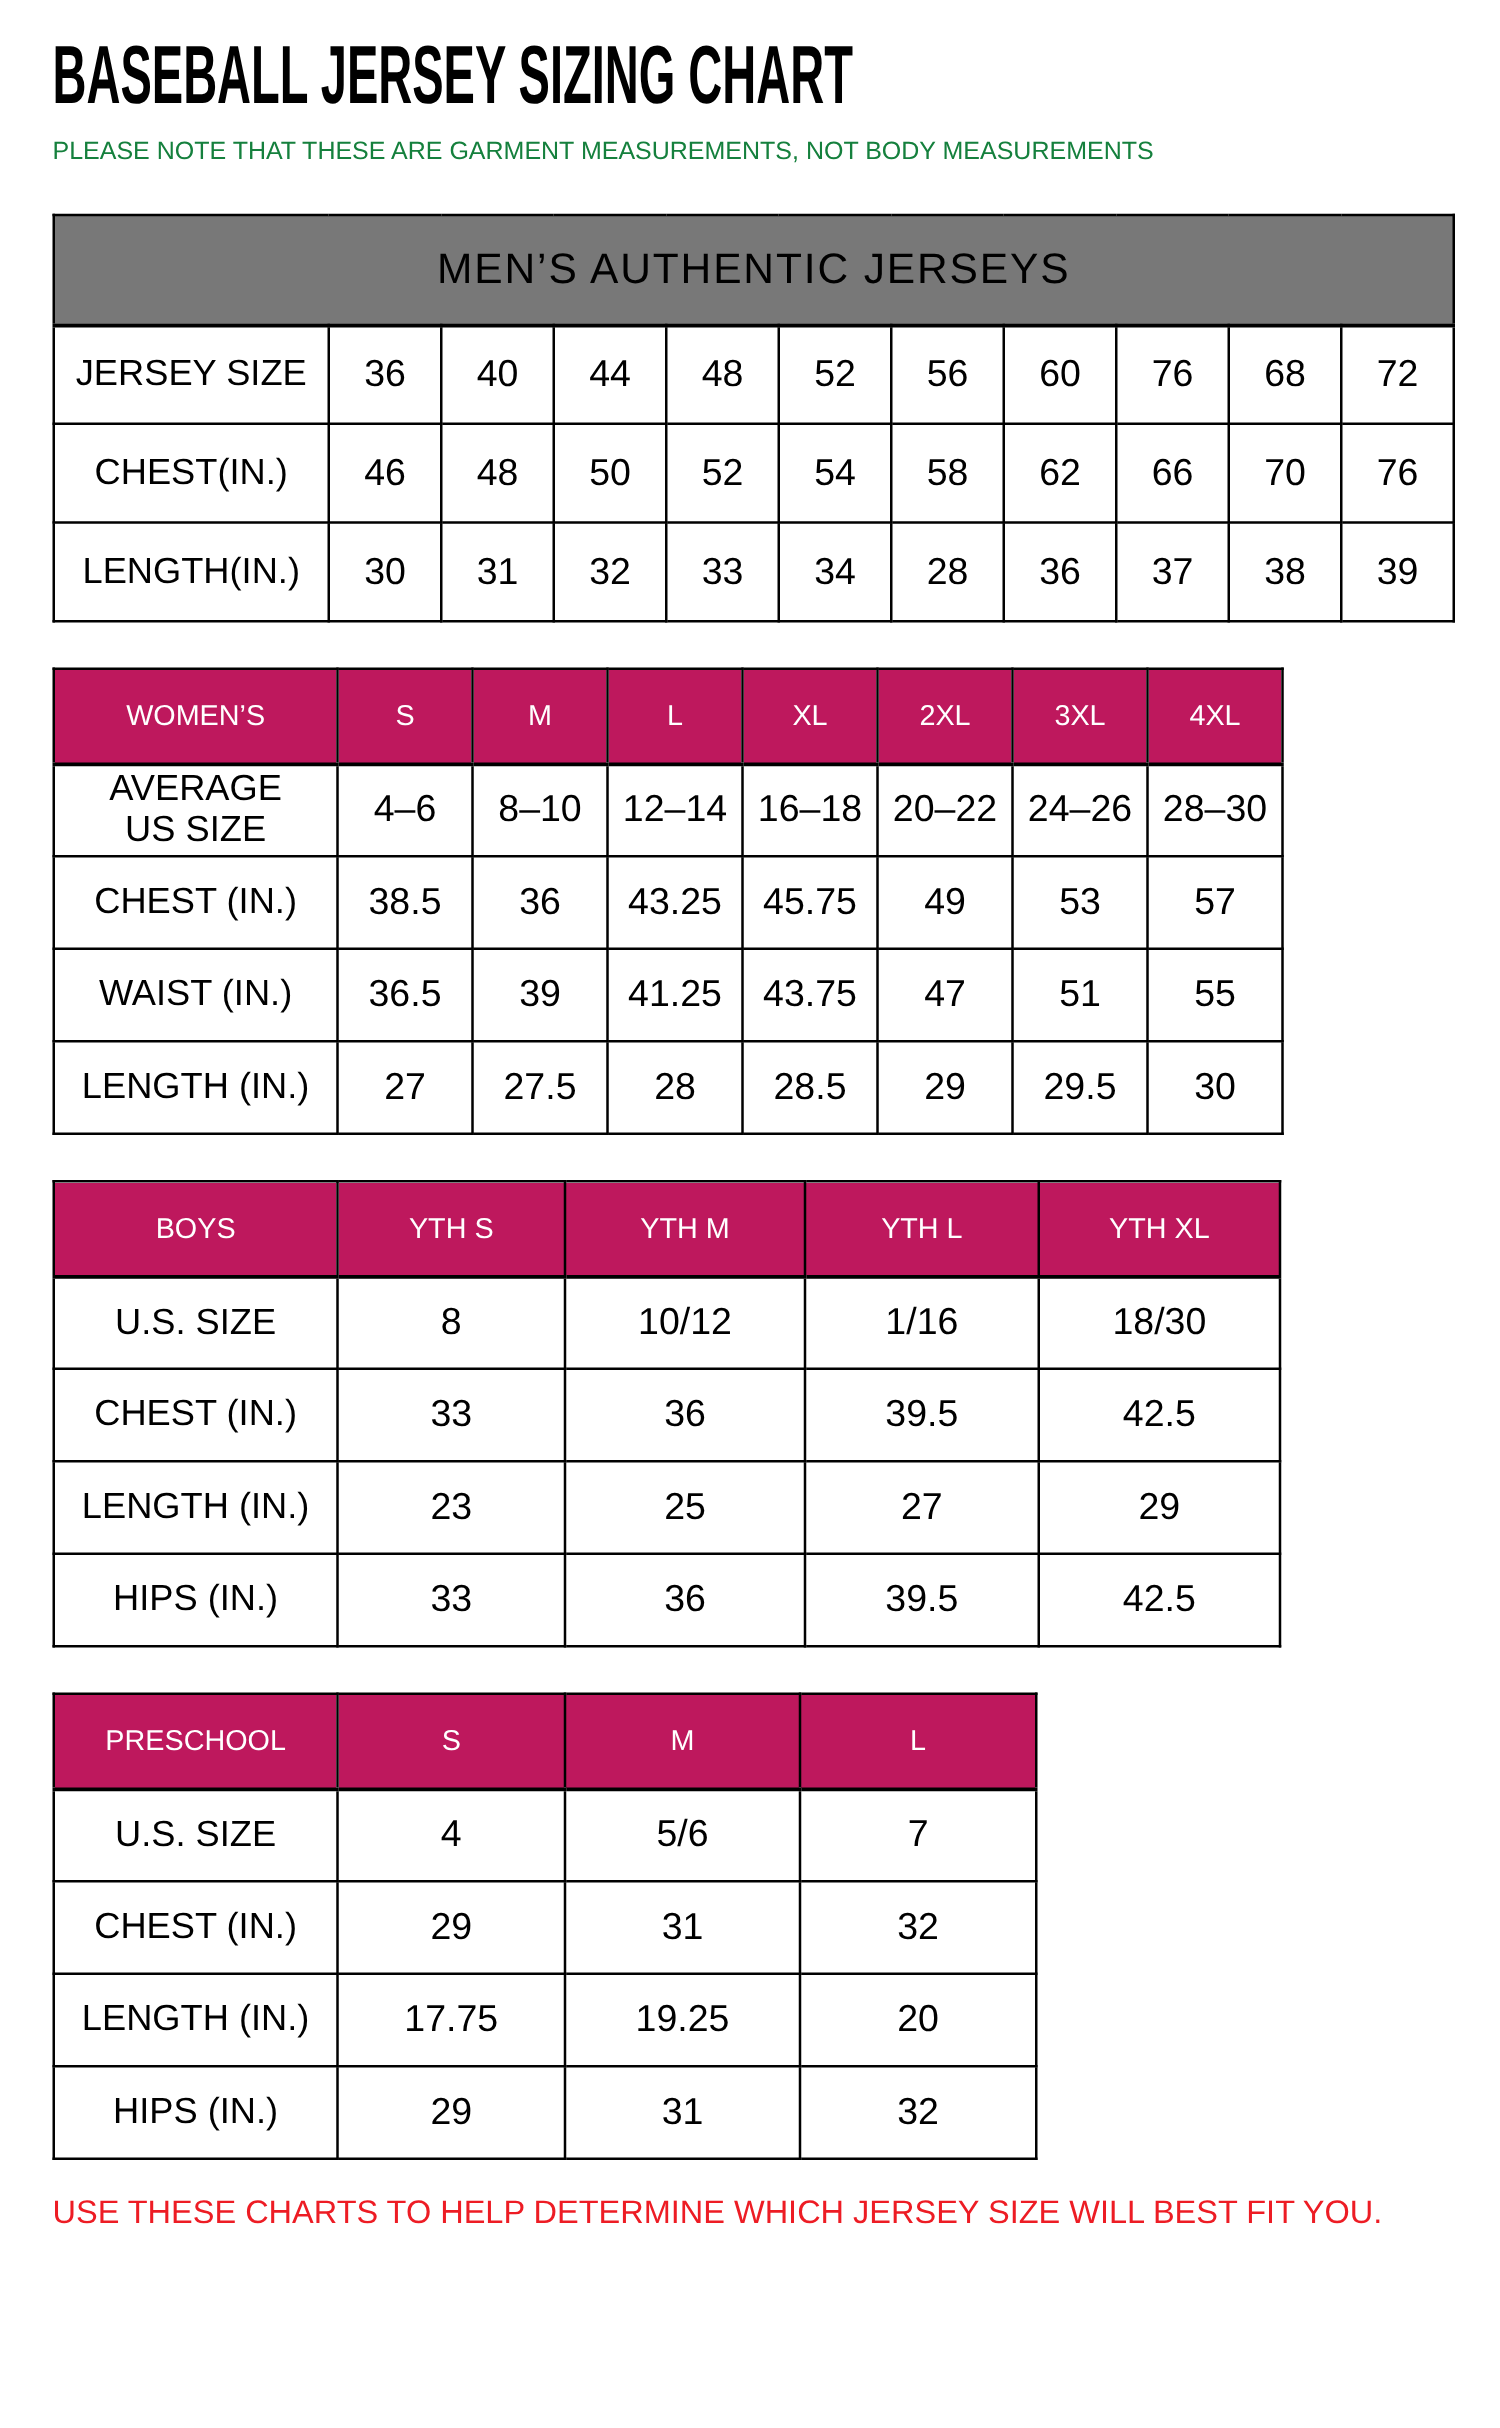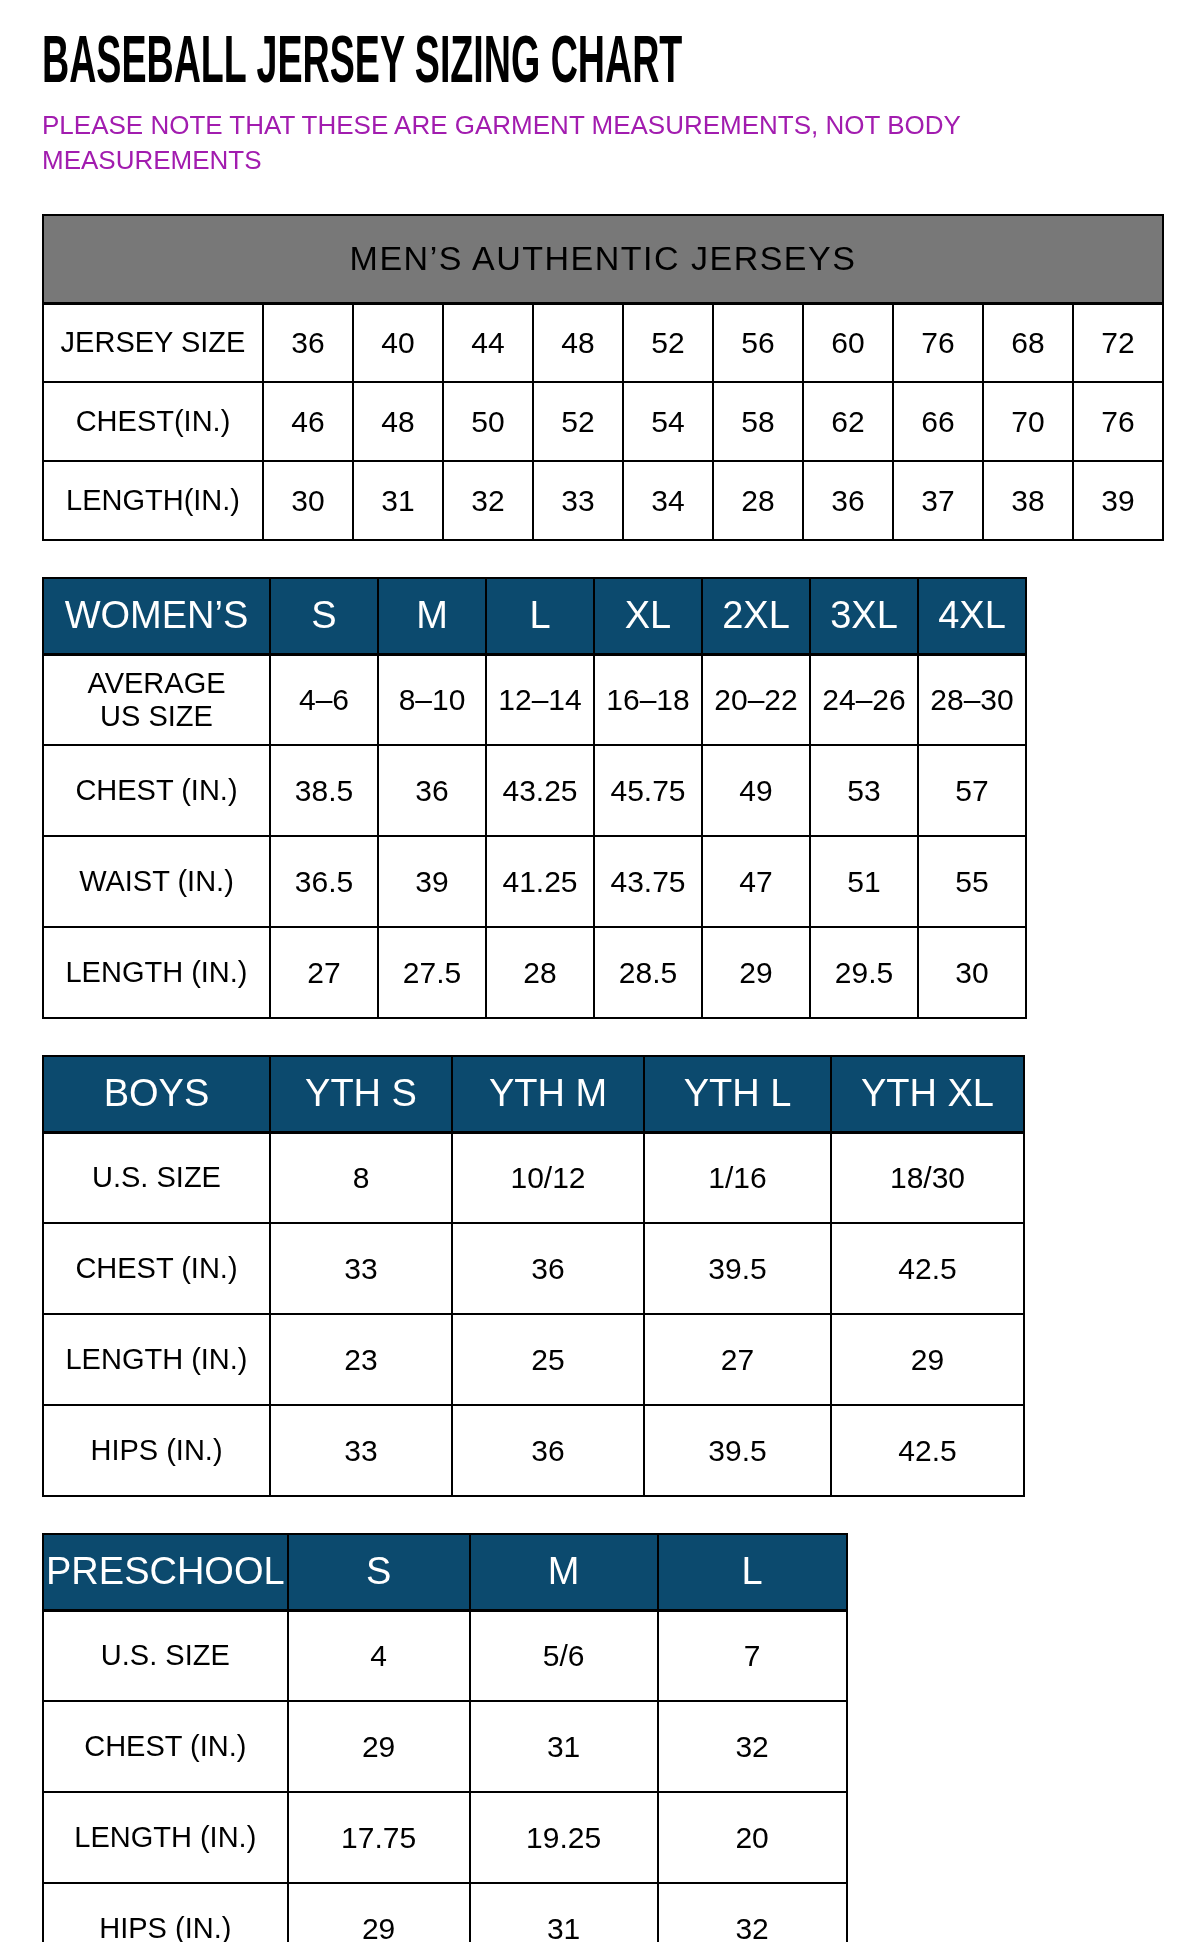--- a/index.html
+++ b/index.html
@@ -15,22 +15,22 @@
     font-size:66px;
     font-weight:bold;
     line-height:1.0;
     white-space:nowrap;
     transform:scaleX(0.57);
     transform-origin:left center;
     letter-spacing:0;
   }
 
   .note {
-    color:#a21caf;
-    font-size:26px;
+    color:#15803d;
+    font-size:20px;
     line-height:1.35;
     max-width:1080px;
     margin-top:16px;
     font-weight:normal;
   }
 
   table.tbl {
     border-collapse:collapse;
     table-layout:fixed;
     margin-top:36px;
@@ -45,26 +45,26 @@
   .banner-row { height:88px; }
   td.banner {
     background:#787878;
     color:#000000;
     font-size:34px;
     letter-spacing:1.5px;
     border-bottom:3px solid #000 !important;
   }
   tr.hdr { height:76px; }
   tr.hdr td {
-    background:#0c4a6e;
+    background:#be185d;
     color:#fff;
-    font-size:38px;
+    font-size:23px;
     border-bottom:3px solid #000;
   }
-  tr.r { height:91px; }
+  tr.r { height:74px; }
   table.mens tr.r { height:79px; }
   td.lbl {
     font-size:29px;
     white-space:pre-line;
     line-height:1.15;
   }
   td.val { font-size:30px; }
 
   .footer {
     color:#ed1c24;

